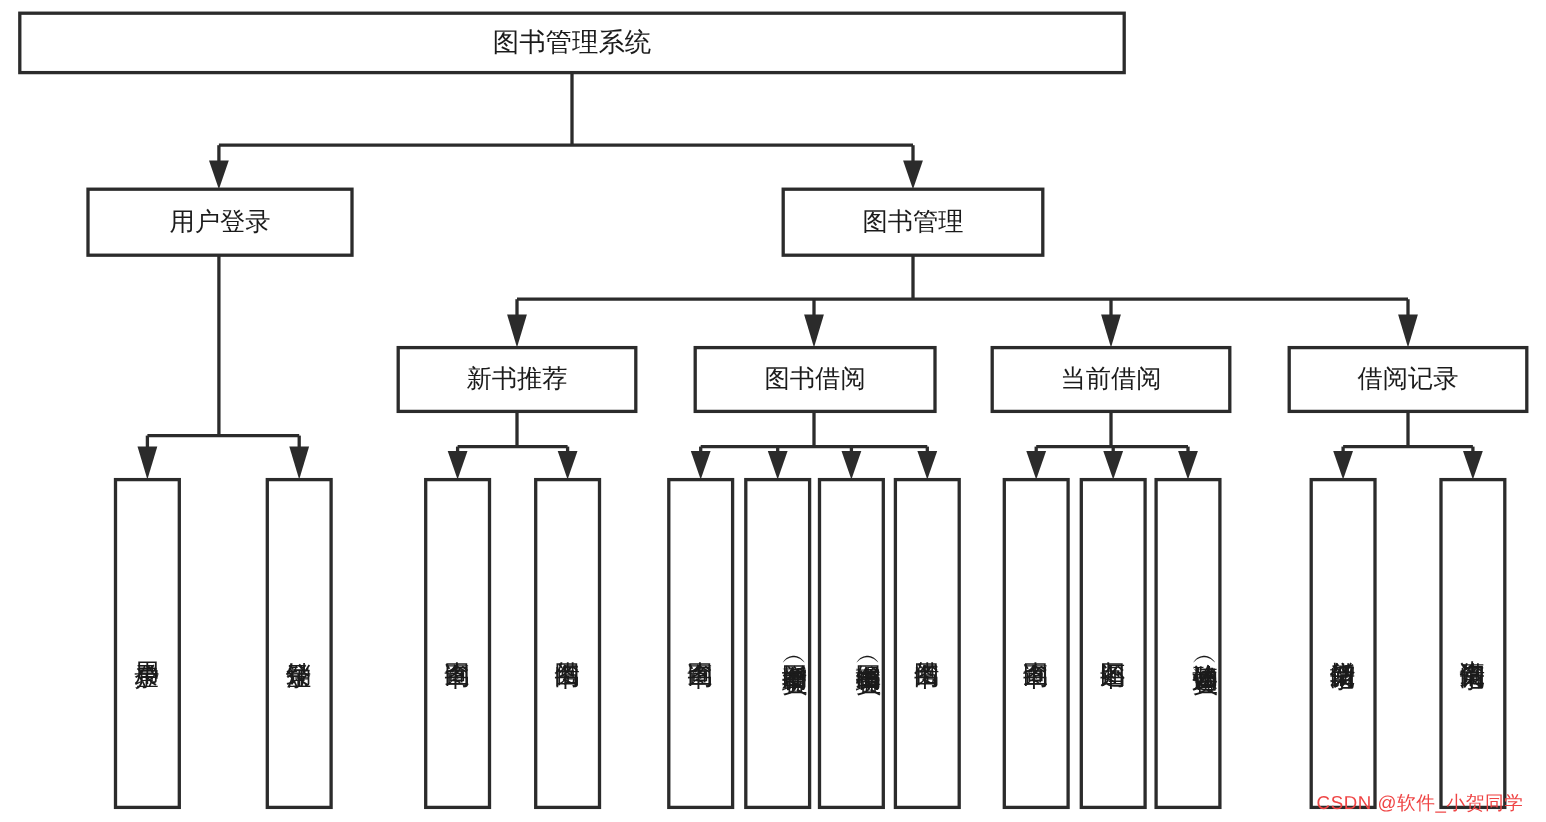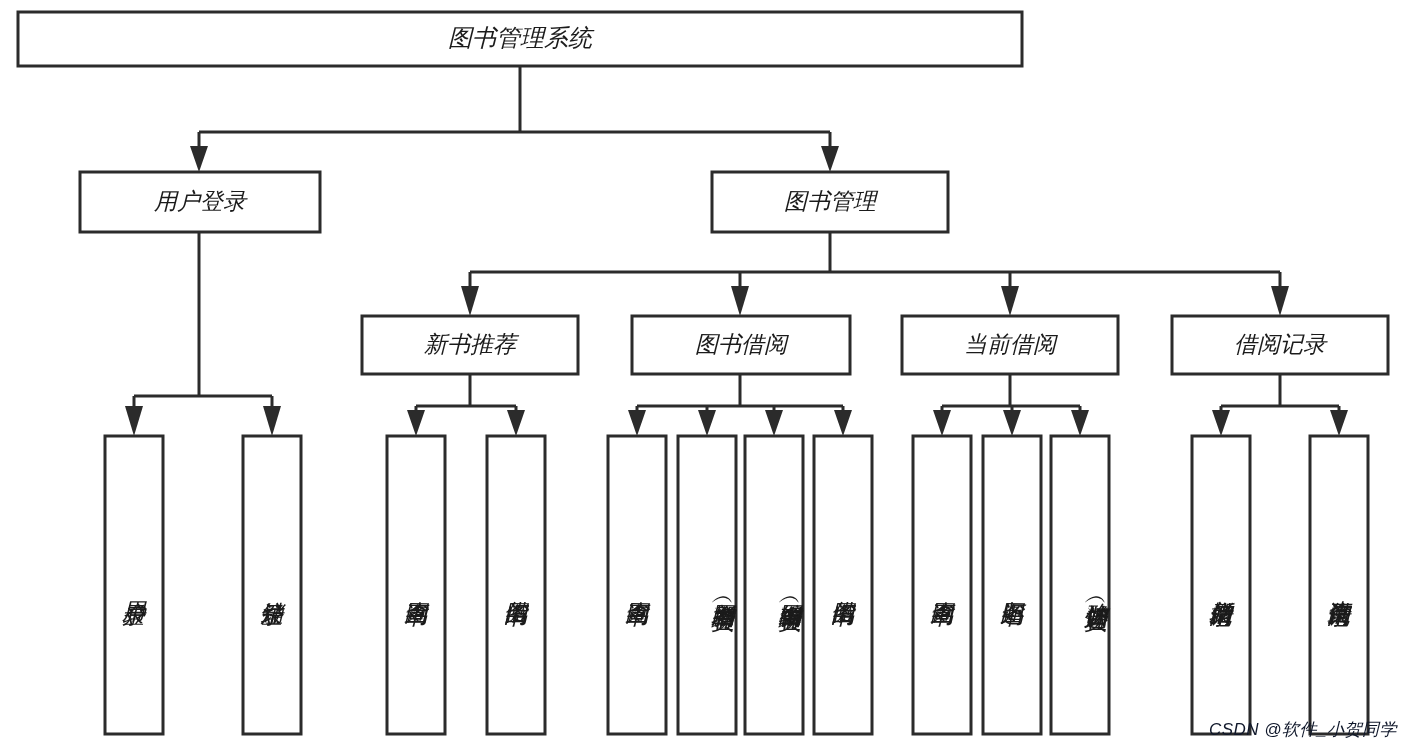--- a/index.html
+++ b/index.html
@@ -11,21 +11,20 @@
     width: 1405px;
     height: 747px;
     font-family: "Liberation Sans", "DejaVu Sans", sans-serif;
     overflow: hidden;
     position: relative;
   }
   #diagram-root {
     position: relative;
     width: 1405px;
     height: 747px;
-    font-style: italic;
   }
   svg#flow-svg {
     position: absolute;
     top: 0;
     left: 0;
     width: 1405px;
     height: 747px;
   }
   .node-box {
     fill: #ffffff;
@@ -67,25 +66,25 @@
     display: flex;
     align-items: center;
     justify-content: center;
     letter-spacing: 1px;
     white-space: nowrap;
     box-sizing: border-box;
     pointer-events: none;
   }
   #watermark {
     position: absolute;
-    right: 8px;
+    right: 20px;
     bottom: 6px;
     font-family: "Liberation Sans", "DejaVu Sans", sans-serif;
     font-size: 17px;
-    color: #0f172a;
+    color: #ef4444;
     letter-spacing: 0.5px;
     white-space: nowrap;
   }
 </style>
 </head>
 <body>
 
 <div id="diagram-root">
 
   <svg id="flow-svg" viewBox="0 0 1405 747" xmlns="http://www.w3.org/2000/svg">

